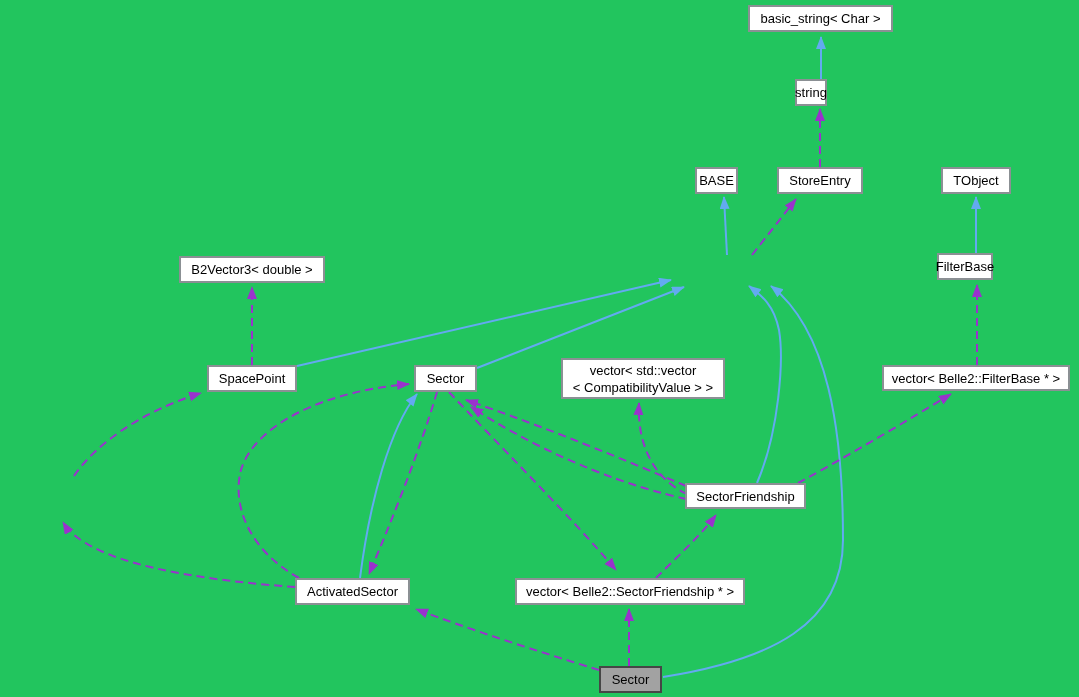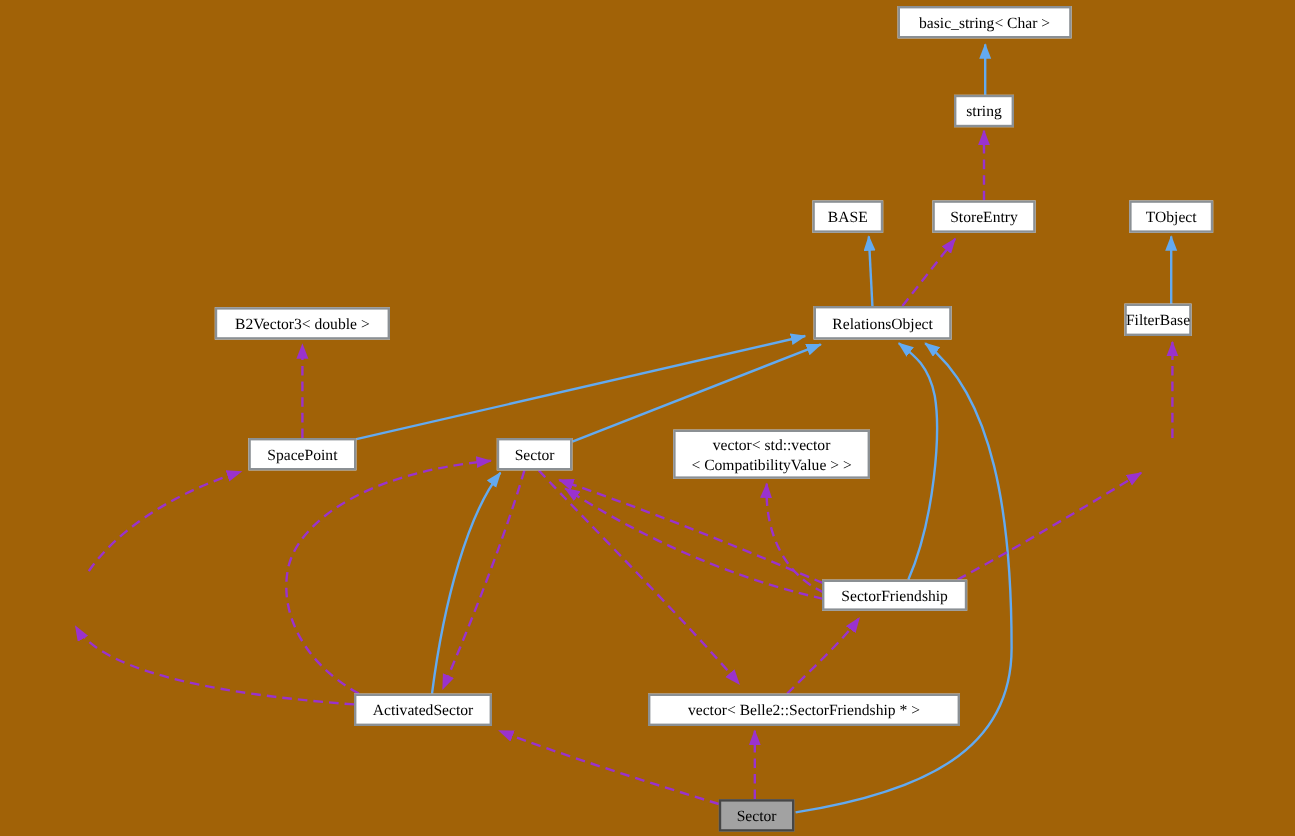--- a/index.html
+++ b/index.html
@@ -1,20 +1,20 @@
 <!DOCTYPE html>
 <html><head>
 <meta charset="utf-8">
 <style>
   html,body{margin:0;padding:0;background:#000;}
   #canvas{
     position:relative;
     width:1079px;height:697px;
-    background:#a16207;
-    font-family:Liberation Serif, serif;
+    background:#22c55e;
+    font-family:Liberation Sans, sans-serif;
     overflow:hidden;
   }
   #edges{position:absolute;left:0;top:0;z-index:1;}
   .node{
     position:absolute;
     z-index:2;
     box-sizing:border-box;
     background:#ffffff;
     border:2px solid #8b9094;
     color:#000;
@@ -75,39 +75,36 @@
     <path class="edge-use" marker-end="url(#arrow-purple)" d="M449,392 C492,438 572,518 616,570"></path>
     <path class="edge-use" marker-end="url(#arrow-purple)" d="M656,578 C676,558 702,534 716,515"></path>
     <path class="edge-use" marker-end="url(#arrow-purple)" d="M629,666 L629,609"></path>
     <path class="edge-use" marker-end="url(#arrow-purple)" d="M599,670 C540,652 462,627 416,609"></path>
   </svg>
 
   <div class="node" style="left:748px;top:5px;width:145px;height:27px">
     <span>basic_string&lt; Char &gt;</span>
   </div>
 
-  <div class="node" style="left:795px;top:79px;width:50px;height:27px">
+  <div class="node" style="left:795px;top:79px;width:32px;height:27px">
     <span>string</span>
   </div>
 
-  <div class="node" style="left:677px;top:167px;width:59px;height:27px">
+  <div class="node" style="left:695px;top:167px;width:43px;height:27px">
     <span>BASE</span>
   </div>
 
   <div class="node" style="left:777px;top:167px;width:86px;height:27px">
     <span>StoreEntry</span>
   </div>
 
   <div class="node" style="left:941px;top:167px;width:70px;height:27px">
     <span>TObject</span>
   </div>
 
-  <div class="node" style="left:678px;top:255px;width:115px;height:28px">
-    <span>RelationsObject</span>
-  </div>
 
   <div class="node" style="left:937px;top:253px;width:56px;height:27px">
     <span>FilterBase</span>
   </div>
 
   <div class="node" style="left:179px;top:256px;width:146px;height:27px">
     <span>B2Vector3&lt; double &gt;</span>
   </div>
 
   <div class="node" style="left:207px;top:365px;width:90px;height:27px">
@@ -116,31 +113,34 @@
 
   <div class="node" style="left:414px;top:365px;width:63px;height:27px">
     <span>Sector</span>
   </div>
 
   <div class="node" style="left:561px;top:358px;width:164px;height:41px">
     <span>vector&lt; std::vector</span>
     <span>&lt; CompatibilityValue &gt; &gt;</span>
   </div>
 
+  <div class="node" style="left:882px;top:365px;width:188px;height:26px">
+    <span>vector&lt; Belle2::FilterBase * &gt;</span>
+  </div>
 
 
   <div class="node" style="left:295px;top:578px;width:115px;height:27px">
     <span>ActivatedSector</span>
   </div>
 
   <div class="node" style="left:685px;top:483px;width:121px;height:26px">
     <span>SectorFriendship</span>
   </div>
 
-  <div class="node" style="left:540px;top:578px;width:260px;height:27px">
+  <div class="node" style="left:515px;top:578px;width:230px;height:27px">
     <span>vector&lt; Belle2::SectorFriendship * &gt;</span>
   </div>
 
   <div class="node current" style="left:599px;top:666px;width:63px;height:27px">
     <span>Sector</span>
   </div>
 
 </div>
 
 </body></html>

